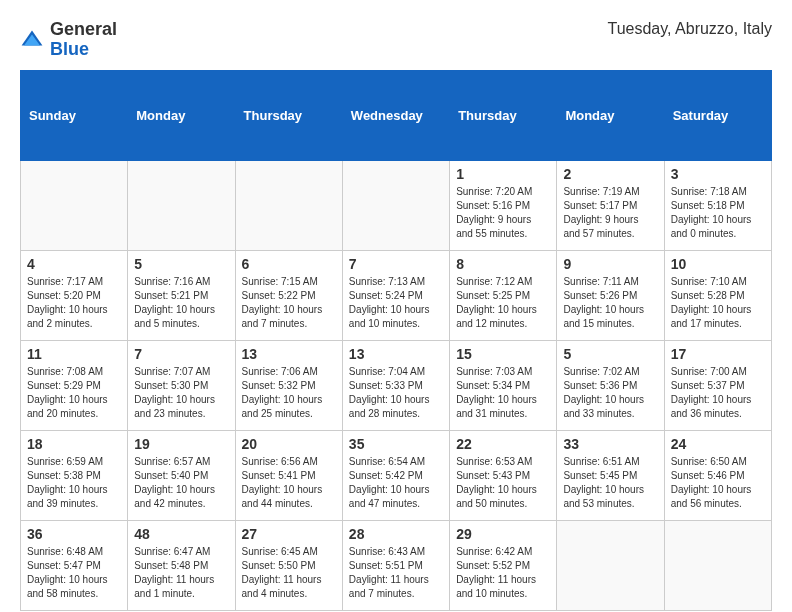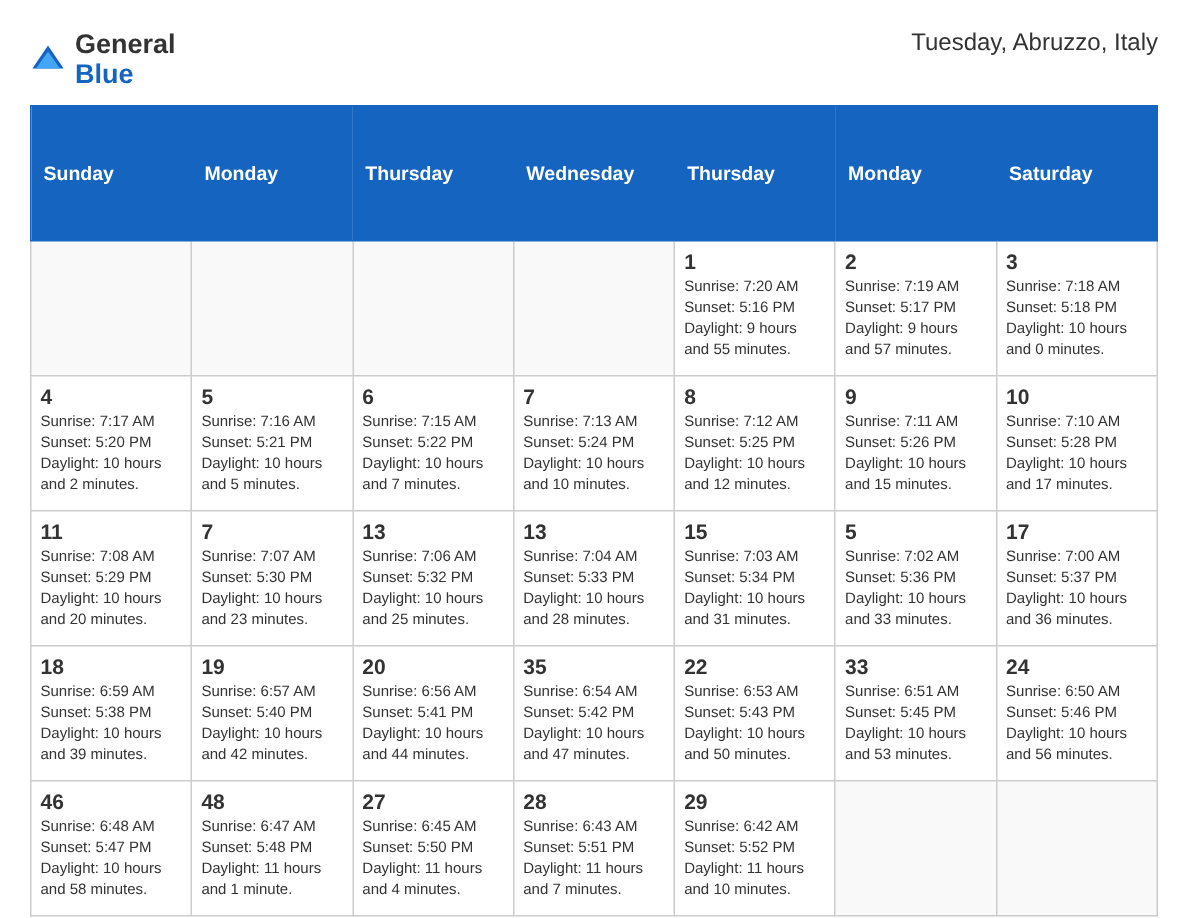--- a/index.html
+++ b/index.html
@@ -217,21 +217,21 @@
           <div class="day-number">33</div>
           <div class="day-info">Sunrise: 6:51 AM<br>Sunset: 5:45 PM<br>Daylight: 10 hours and 53 minutes.</div>
         </td>
         <td>
           <div class="day-number">24</div>
           <div class="day-info">Sunrise: 6:50 AM<br>Sunset: 5:46 PM<br>Daylight: 10 hours and 56 minutes.</div>
         </td>
       </tr>
       <tr>
         <td>
-          <div class="day-number">46</div>
+          <div class="day-number">36</div>
           <div class="day-info">Sunrise: 6:48 AM<br>Sunset: 5:47 PM<br>Daylight: 10 hours and 58 minutes.</div>
         </td>
         <td>
           <div class="day-number">48</div>
           <div class="day-info">Sunrise: 6:47 AM<br>Sunset: 5:48 PM<br>Daylight: 11 hours and 1 minute.</div>
         </td>
         <td>
           <div class="day-number">27</div>
           <div class="day-info">Sunrise: 6:45 AM<br>Sunset: 5:50 PM<br>Daylight: 11 hours and 4 minutes.</div>
         </td>

